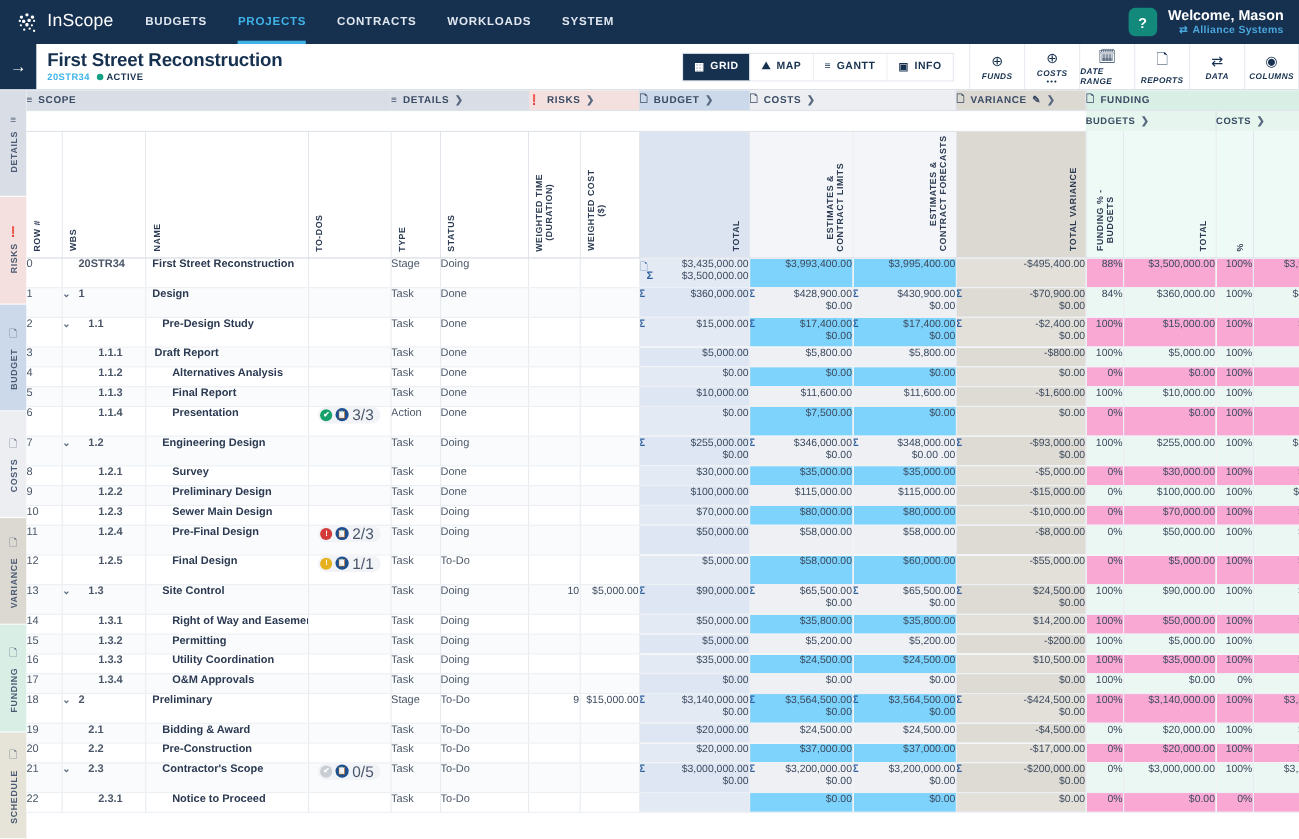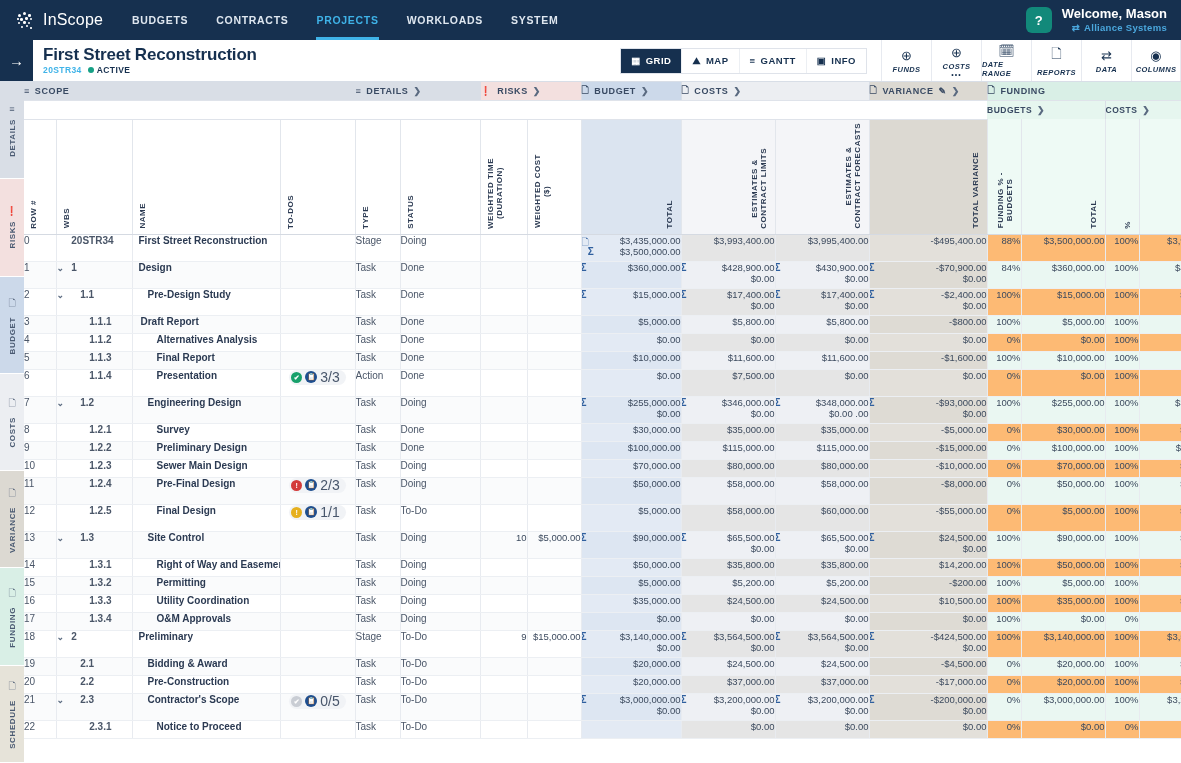--- a/index.html
+++ b/index.html
@@ -90,25 +90,25 @@
   .pos{color:#1f4f88;}
   .sigma{float:left;font-size:10px;color:#2f5f9e;font-weight:bold;margin-left:-1px;}
   .line2{display:block;text-align:right;}
   .docicon{float:left;font-size:9px;color:#2f5f9e;}
 
   
   .tint-scope{background:#ffffff;}
   .tint-scope-alt{background:#fafbfc;}
   .tint-budget{background:#e3eaf4;}
   .tint-budget-alt{background:#dde6f2;}
-  .tint-costs{background:#e5e5e5;}
+  .tint-costs{background:#7dd3fc;}
   .tint-costs-alt{background:#eef0f4;}
   .tint-var{background:#e3e0da;}
   .tint-var-alt{background:#dedbd4;}
-  .tint-fund{background:#fdba74;}
+  .tint-fund{background:#f9a8d4;}
   .tint-fund-alt{background:#eaf7f2;}
 
   .expander{display:inline-block;width:12px;color:#5a6a80;font-size:9px;font-weight:bold;cursor:pointer;}
 
   
   .todo{display:inline-flex;align-items:center;gap:3px;background:#f1f3f6;border-radius:10px;
     padding:1px 6px 1px 2px;height:15px;}
   .tdot{width:11px;height:11px;border-radius:50%;display:inline-flex;align-items:center;
     justify-content:center;color:#fff;font-size:7px;font-weight:bold;line-height:1;}
   .tdot.ok{background:#18a06b;}
@@ -136,22 +136,22 @@
         <i style="left: 12px; top: 12px; width: 2px; height: 2px;"></i>
         <i style="left: 5px; top: 16px; width: 1.8px; height: 1.8px;"></i>
         <i style="left: 10px; top: 15px; width: 1.8px; height: 1.8px;"></i>
         <i style="left: 14px; top: 17px; width: 1.5px; height: 1.5px;"></i>
         <i style="left: 1px; top: 8px; width: 1.5px; height: 1.5px;"></i>
       </span>
     <span class="brand-name">InScope</span>
   </div>
   <div class="navitems" id="navitems">
       <div class="navitem">BUDGETS</div>
+      <div class="navitem active">PROJECTS</div>
       <div class="navitem">CONTRACTS</div>
-      <div class="navitem active">PROJECTS</div>
       <div class="navitem">WORKLOADS</div>
       <div class="navitem">SYSTEM</div>
     </div>
   <div class="topright">
     <div class="help-btn">
         <span>?</span>
       </div>
     <div class="welcome">
       <div class="w1">Welcome, Mason</div>
       <div class="w2">

